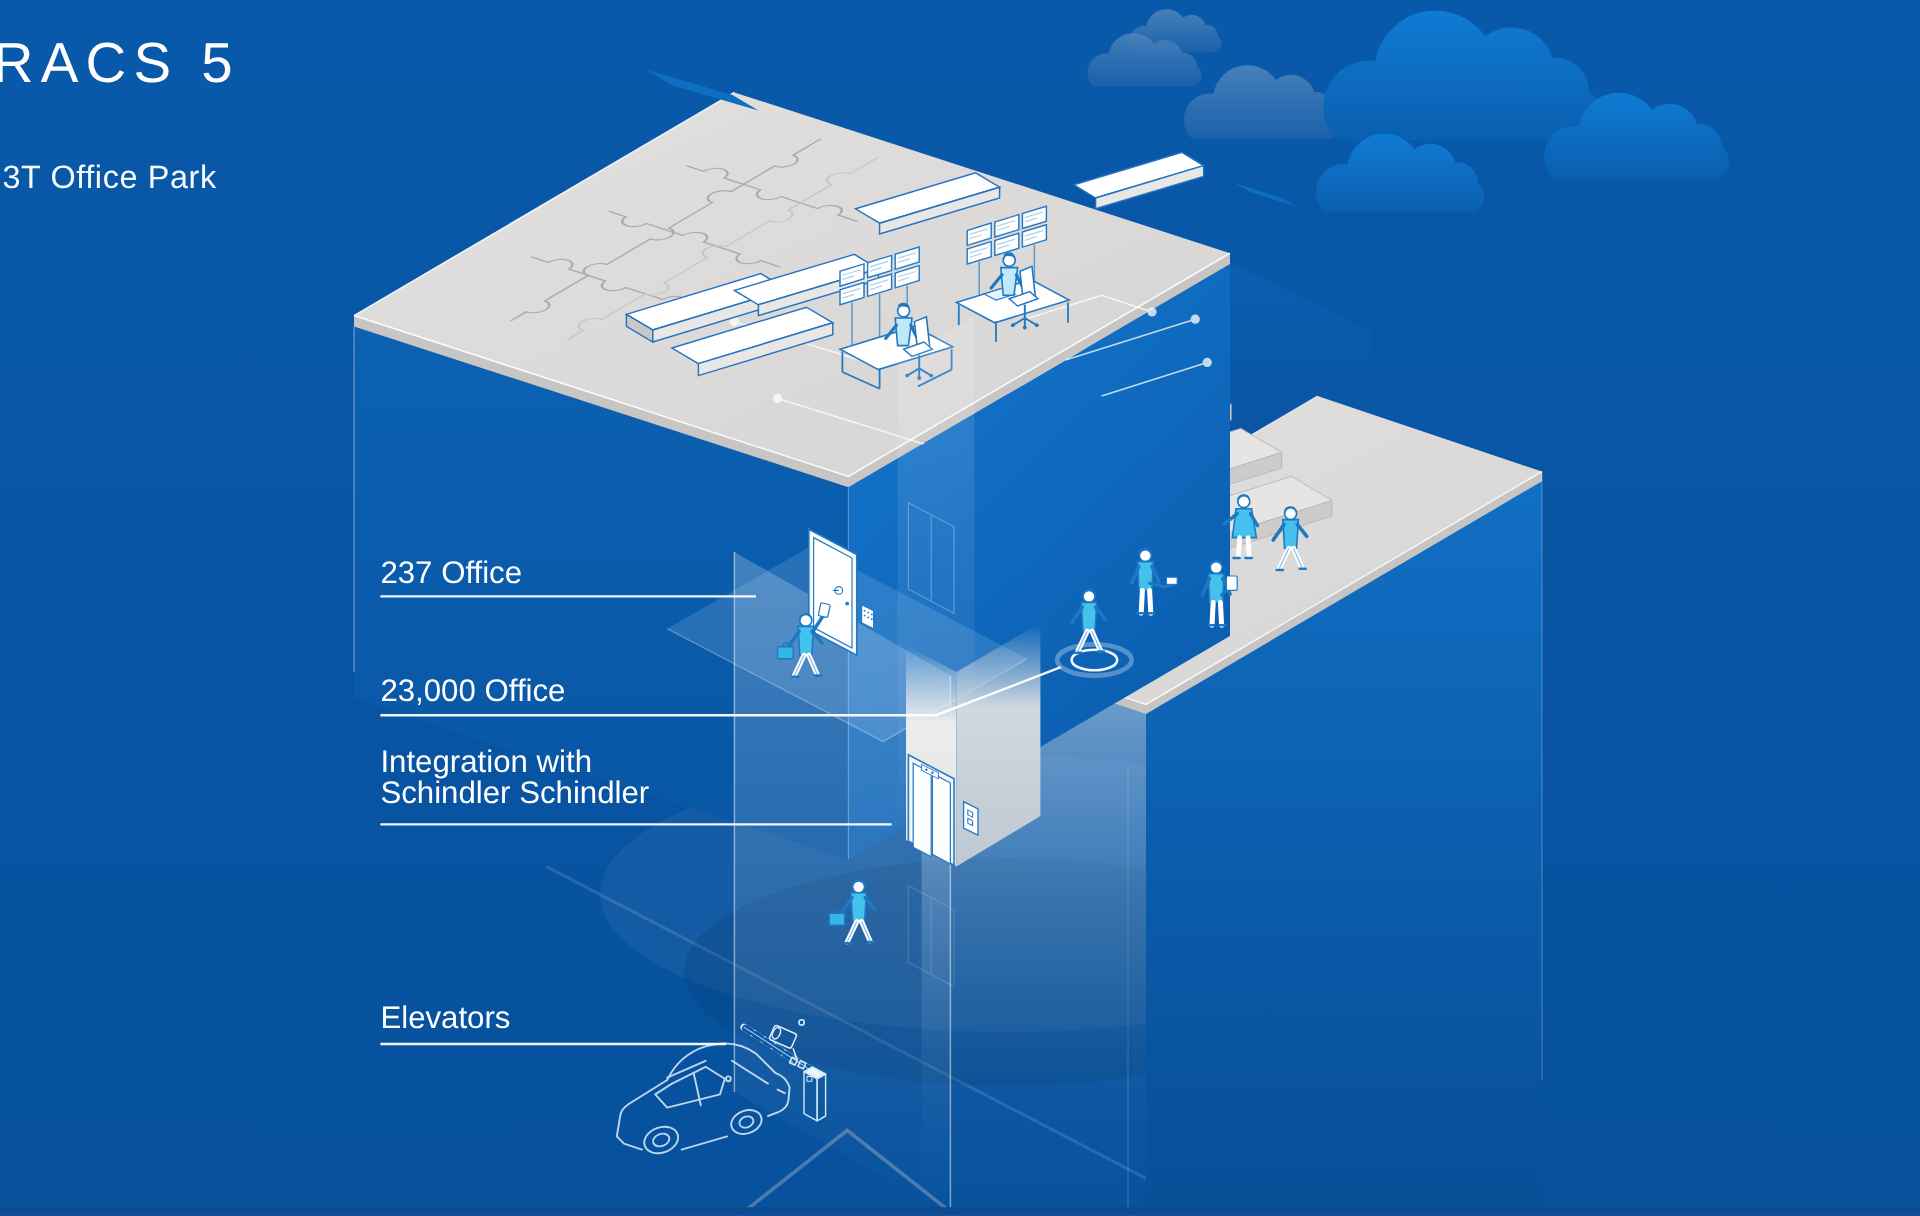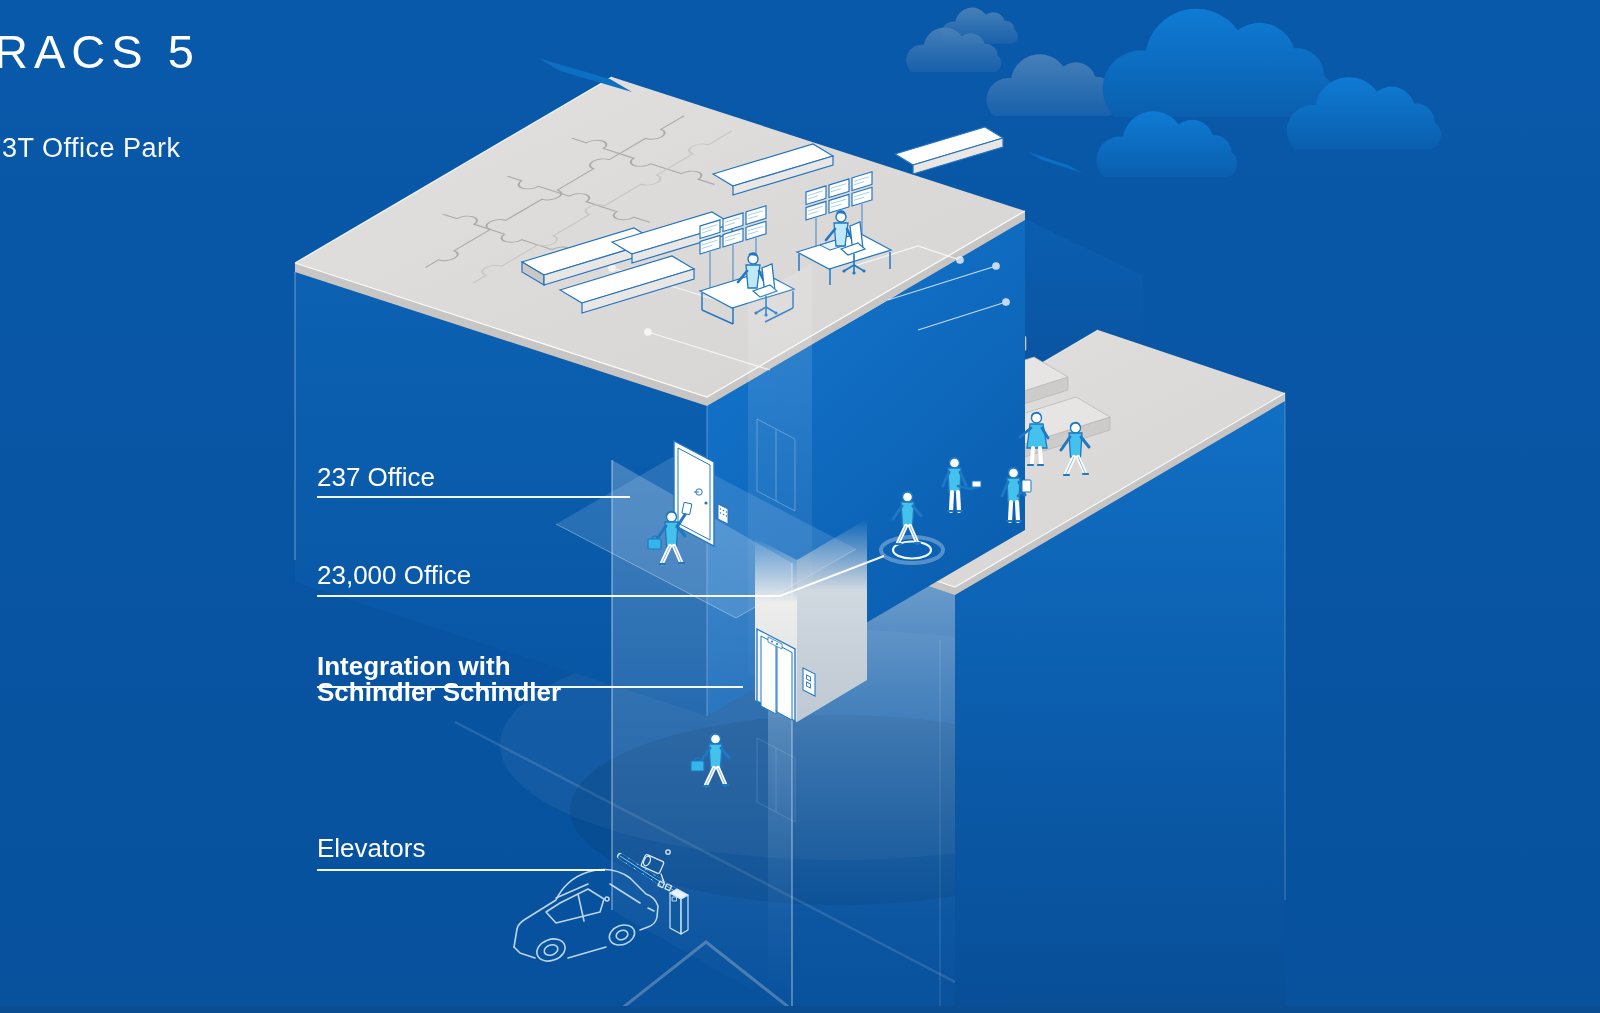--- a/index.html
+++ b/index.html
@@ -6,21 +6,21 @@
   #stage{position:relative;width:1600px;height:1013px;overflow:hidden;
          font-family:"Liberation Sans",sans-serif;background:#6d28d9;}
   #scene{position:absolute;left:0;top:0;}
   .overlay{position:absolute;color:#fff;}
   #title{left:-6px;top:24px;font-size:47px;font-weight:400;letter-spacing:6px;}
   #subtitle{left:2px;top:88px;font-size:27px;font-weight:400;letter-spacing:.5px;opacity:.97;margin-top:45px;}
   .callout{font-size:26px;line-height:26px;color:#fff;}
   .callout b{font-weight:400;}
   #co-doors{left:317px;top:464px;}
   #co-users{left:317px;top:562px;}
-  #co-elev{left:317px;top:653px;line-height:26px;font-weight:bold;}
+  #co-elev{left:317px;top:621px;line-height:26px;}
   #co-barriers{left:317px;top:835px;}
 </style>
 </head>
 <body>
 
 <div id="stage">
 
 <svg id="scene" width="1600" height="1013" viewBox="0 0 1600 1013">
   <defs>
     <linearGradient id="bgGrad" x1="0" y1="0" x2="0" y2="1">

